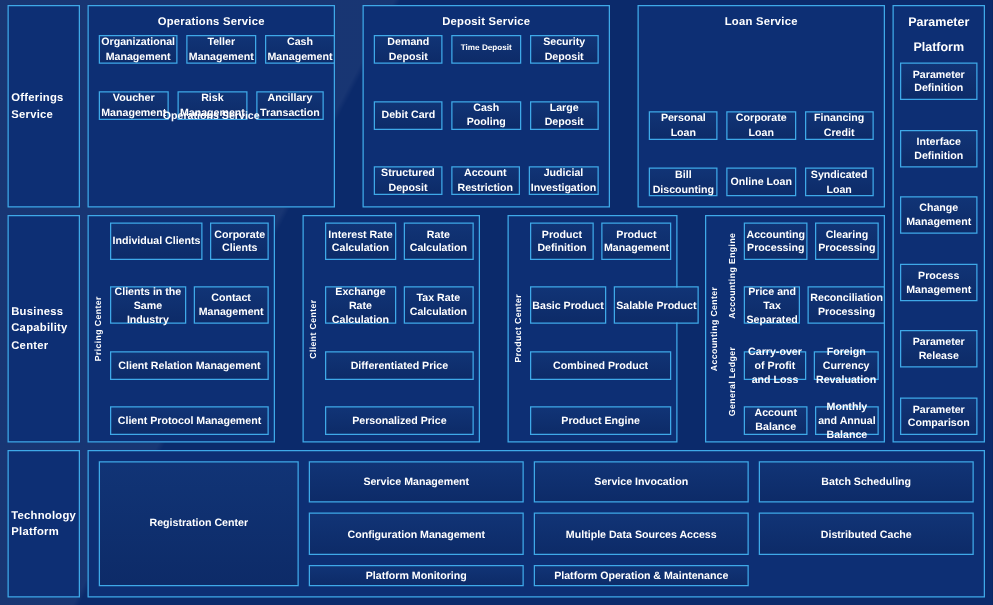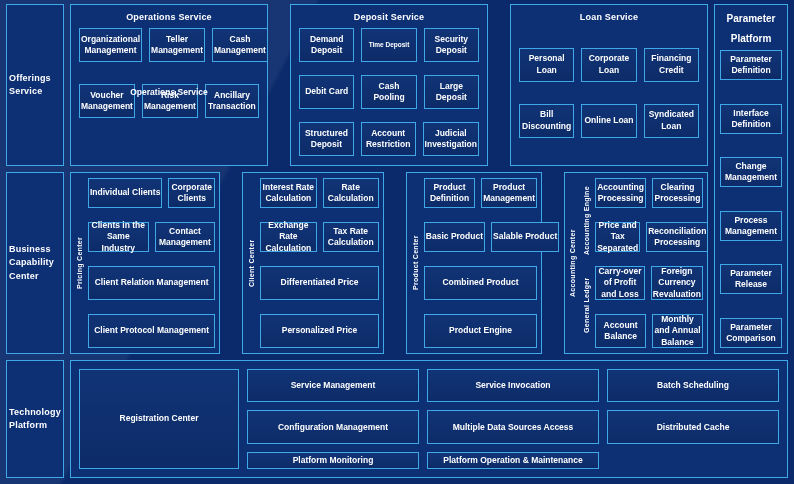--- a/index.html
+++ b/index.html
@@ -68,21 +68,21 @@
     background:linear-gradient(180deg,#113476 0%,#0d2b68 100%);
     box-sizing:border-box;
     display:flex;align-items:center;justify-content:center;
     text-align:center;
     font-size:8.5px;font-weight:bold;line-height:1.3;
     padding:2px 1px;
     white-space:nowrap;
   }
   .cell.wrap{white-space:normal;}
   .cell.tiny{font-size:6.5px;}
-  .cell.h34{height:34px;}
+  .cell.h34{height:23px;}
   .cell.h30{height:30px;}
 
   
   .mid-caption{
     position:absolute;left:0;right:0;text-align:center;
     font-size:8.5px;font-weight:bold;
     pointer-events:none;
   }
 
   
@@ -169,21 +169,21 @@
               <div class="grid3">
                 <div class="cell wrap h34">Structured Deposit</div>
                 <div class="cell wrap h34">Account Restriction</div>
                 <div class="cell wrap h34">Judicial Investigation</div>
               </div>
             </div>
           </div>
 
           <div class="frame group" style="flex:1;">
             <div class="group-title">Loan Service</div>
-            <div class="group-body" style="justify-content:center;gap:22px;">
+            <div class="group-body" style="justify-content:flex-end;gap:22px;">
               <div class="grid3">
                 <div class="cell wrap h34">Personal Loan</div>
                 <div class="cell wrap h34">Corporate Loan</div>
                 <div class="cell wrap h34">Financing Credit</div>
               </div>
               <div class="grid3">
                 <div class="cell wrap h34">Bill Discounting</div>
                 <div class="cell wrap h34">Online Loan</div>
                 <div class="cell wrap h34">Syndicated Loan</div>
               </div>

